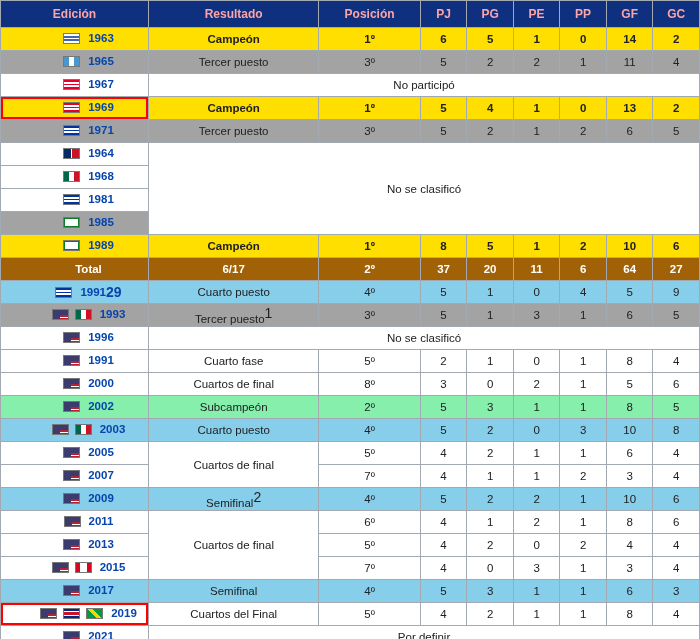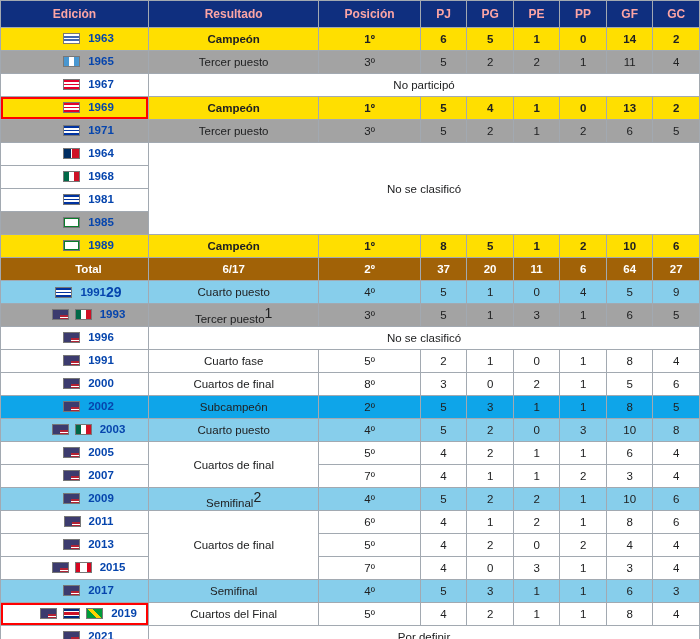--- a/index.html
+++ b/index.html
@@ -16,21 +16,21 @@
   .edition-wrap{display:inline-flex;align-items:center;justify-content:center;gap:0;}
   .flags{display:inline-flex;align-items:center;gap:2px;margin-right:4px;}
   sup{font-size:14px;}
   
   .gold{background:#ffdf00;font-weight:bold;}
   .bronze{background:#a3a3a3;}
   .total{background:#a16207;color:#ffffff;font-weight:bold;margin-top:28px;}
   .total td{color:#ffffff;border-color:#a2a9b1;}
   .blue{background:#87ceeb;}
   .white{background:#ffffff;}
-  .silver{background:#0ea5e9;}
+  .silver{background:#86efac;}
 </style>
 </head>
 <body>
 
 <table>
   <thead>
     <tr>
       <th class="ed">Edición</th>
       <th class="res">Resultado</th>
       <th class="pos">Posición</th>

